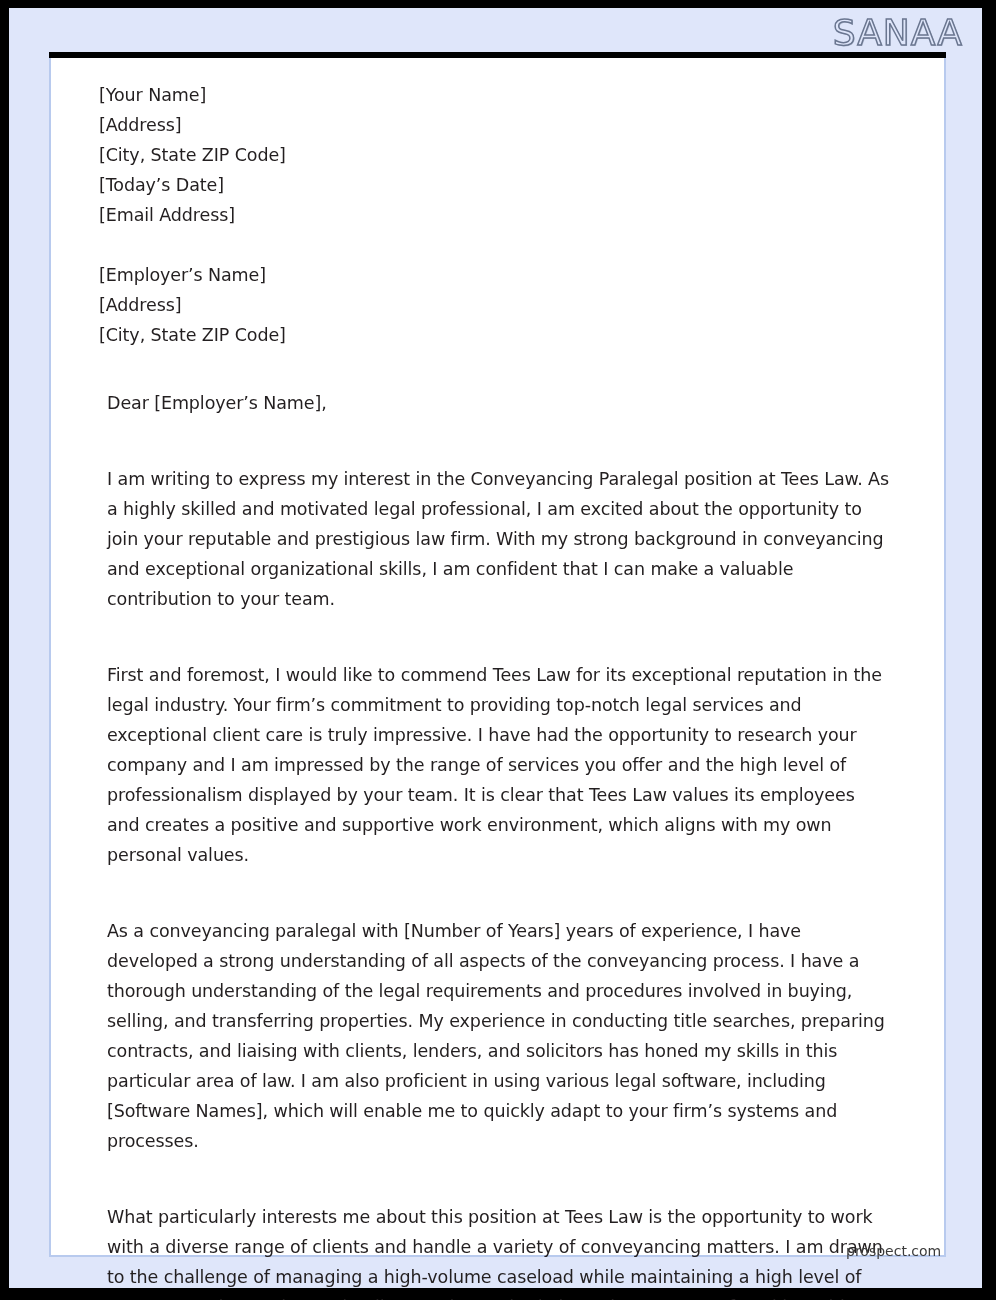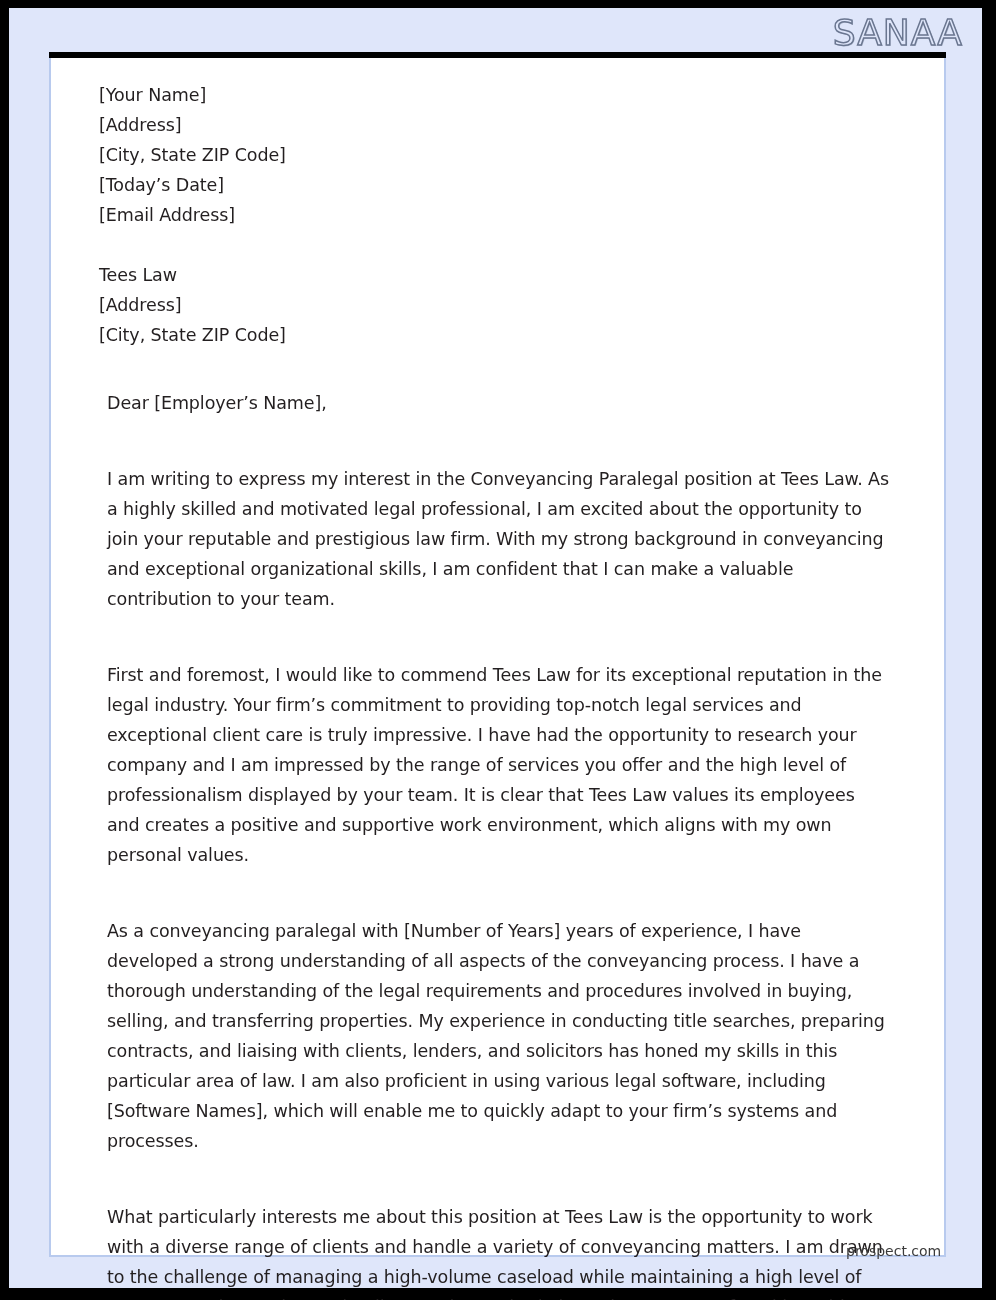--- a/index.html
+++ b/index.html
@@ -131,21 +131,21 @@
       <span class="addr-line">[Your Name]</span>
       <span class="addr-line">[Address]</span>
       <span class="addr-line">[City, State ZIP Code]</span>
       <span class="addr-line">[Today’s Date]</span>
       <span class="addr-line">[Email Address]</span>
     </div>
 
     <div class="blockgap"></div>
 
     <div>
-      <span class="addr-line">Tees Law</span>
+      <span class="addr-line">[Employer’s Name]</span>
       <span class="addr-line">[Address]</span>
       <span class="addr-line">[City, State ZIP Code]</span>
     </div>
 
     <div class="blockgap"></div>
 
     <p class="para">Dear [Employer’s Name],</p>
 
     <div class="para-gap"></div>
     <p class="para">I am writing to express my interest in the Conveyancing Paralegal position at Tees Law. As a highly skilled and motivated legal professional, I am excited about the opportunity to join your reputable and prestigious law firm. With my strong background in conveyancing and exceptional organizational skills, I am confident that I can make a valuable contribution to your team.</p>

